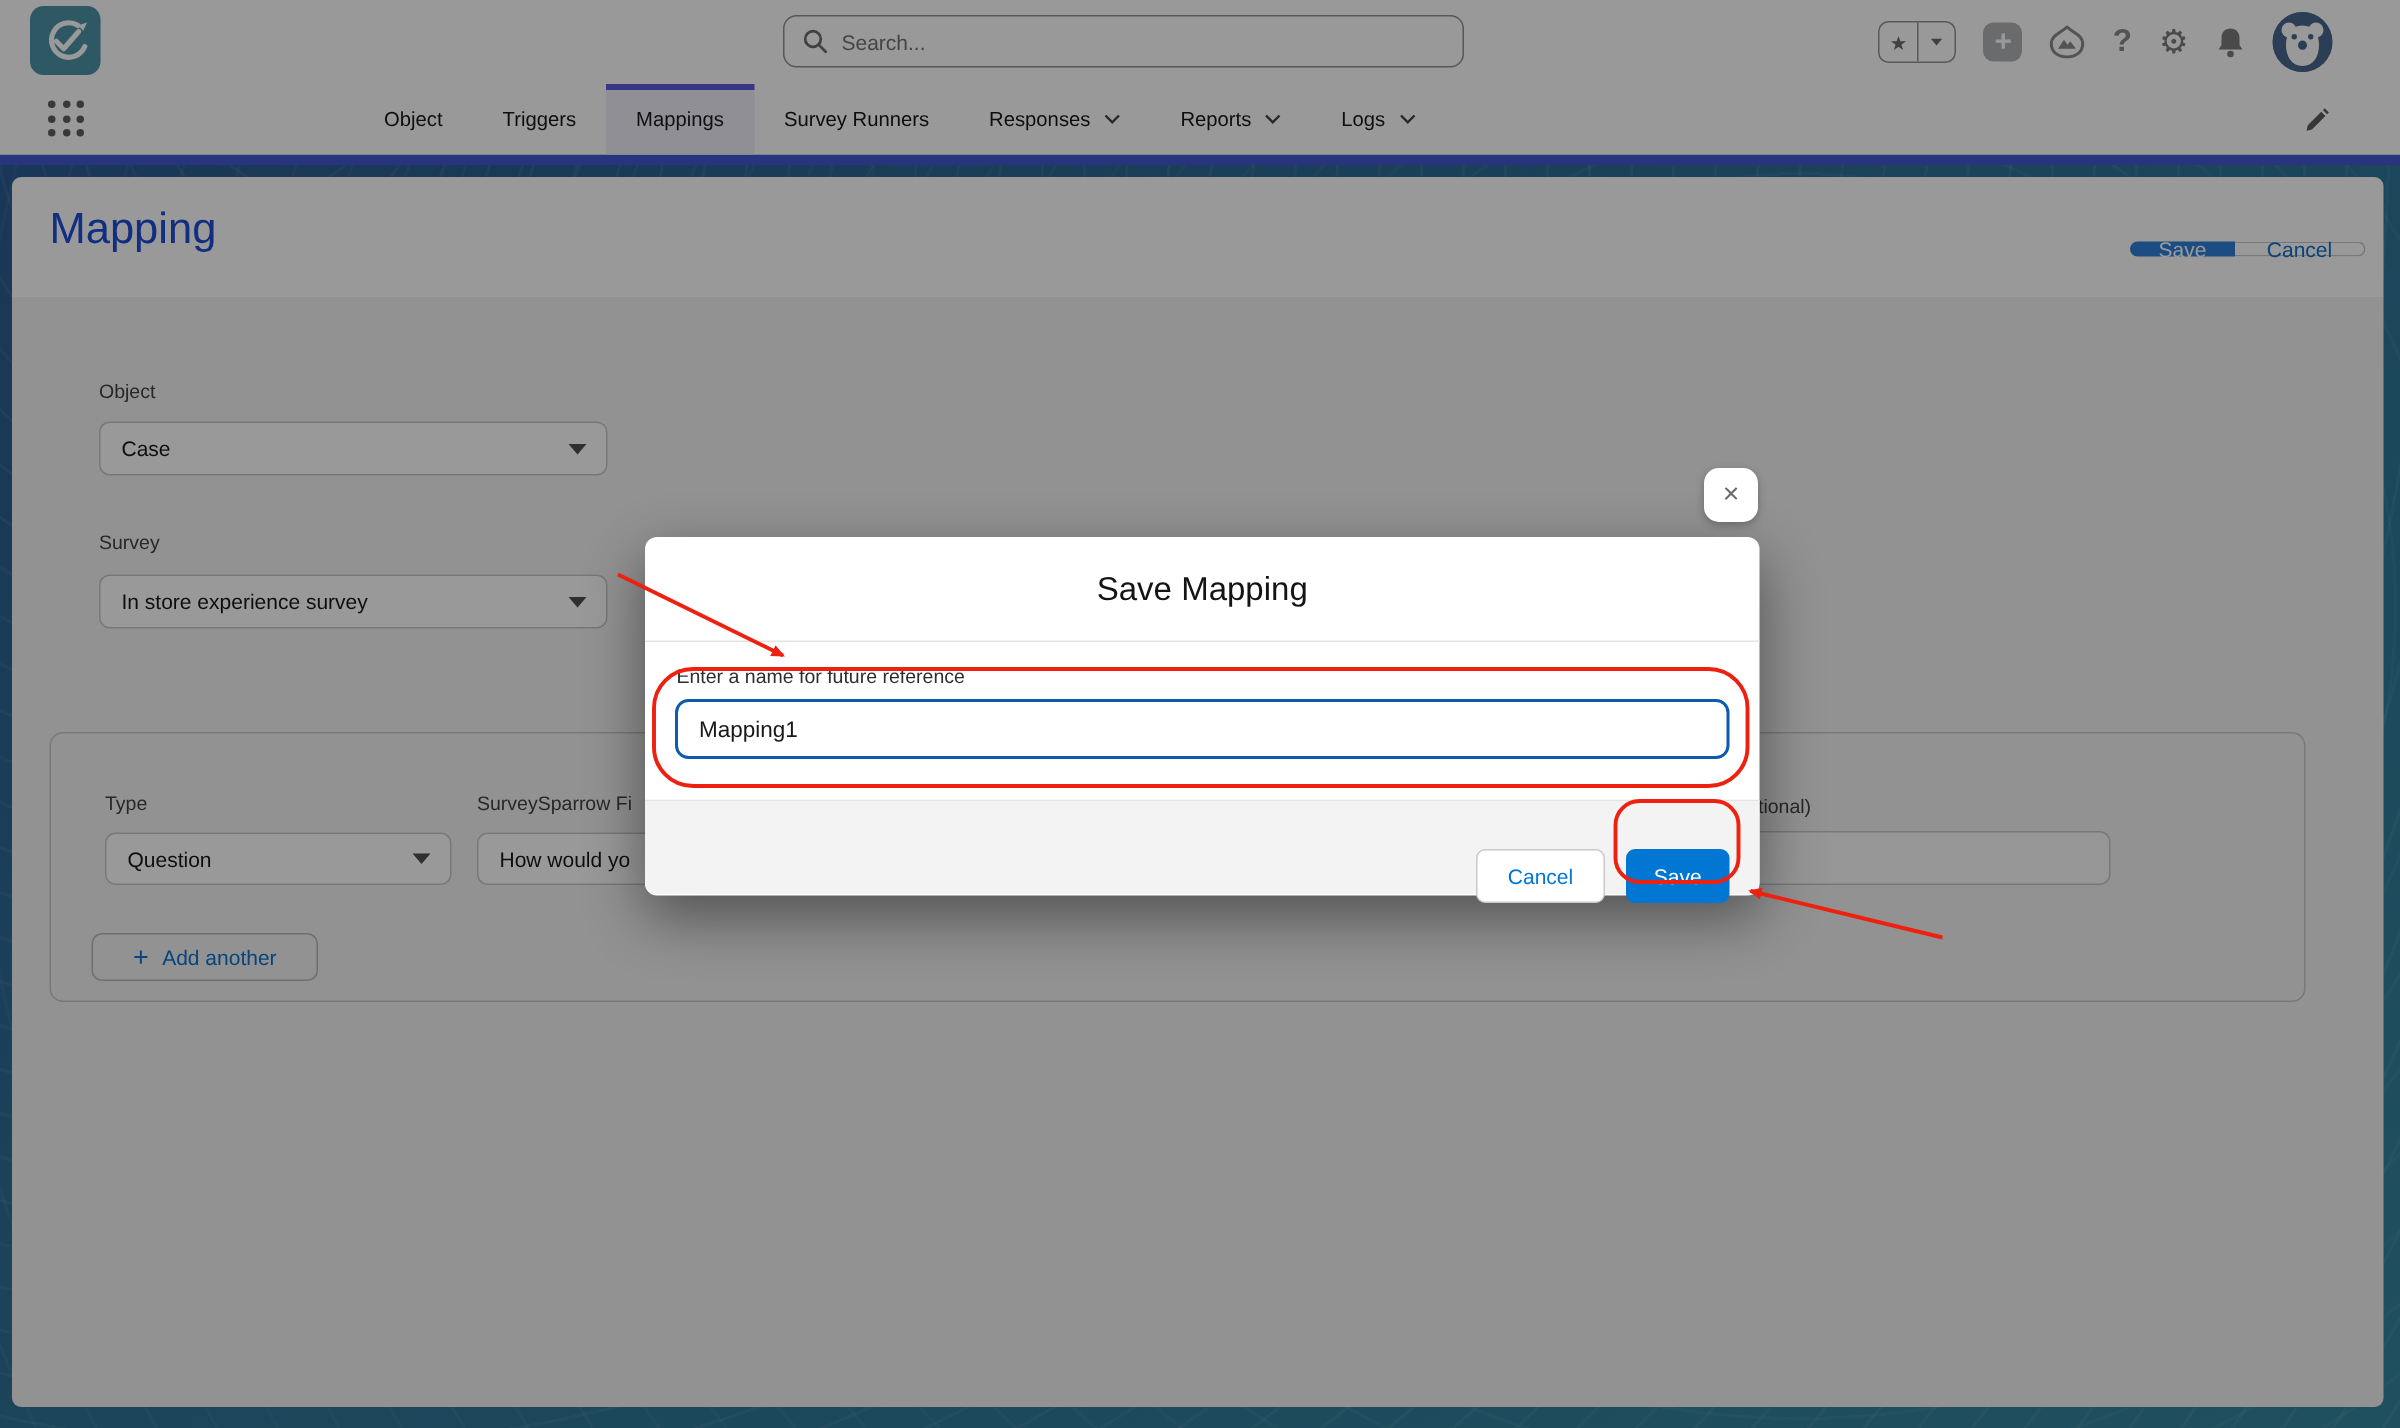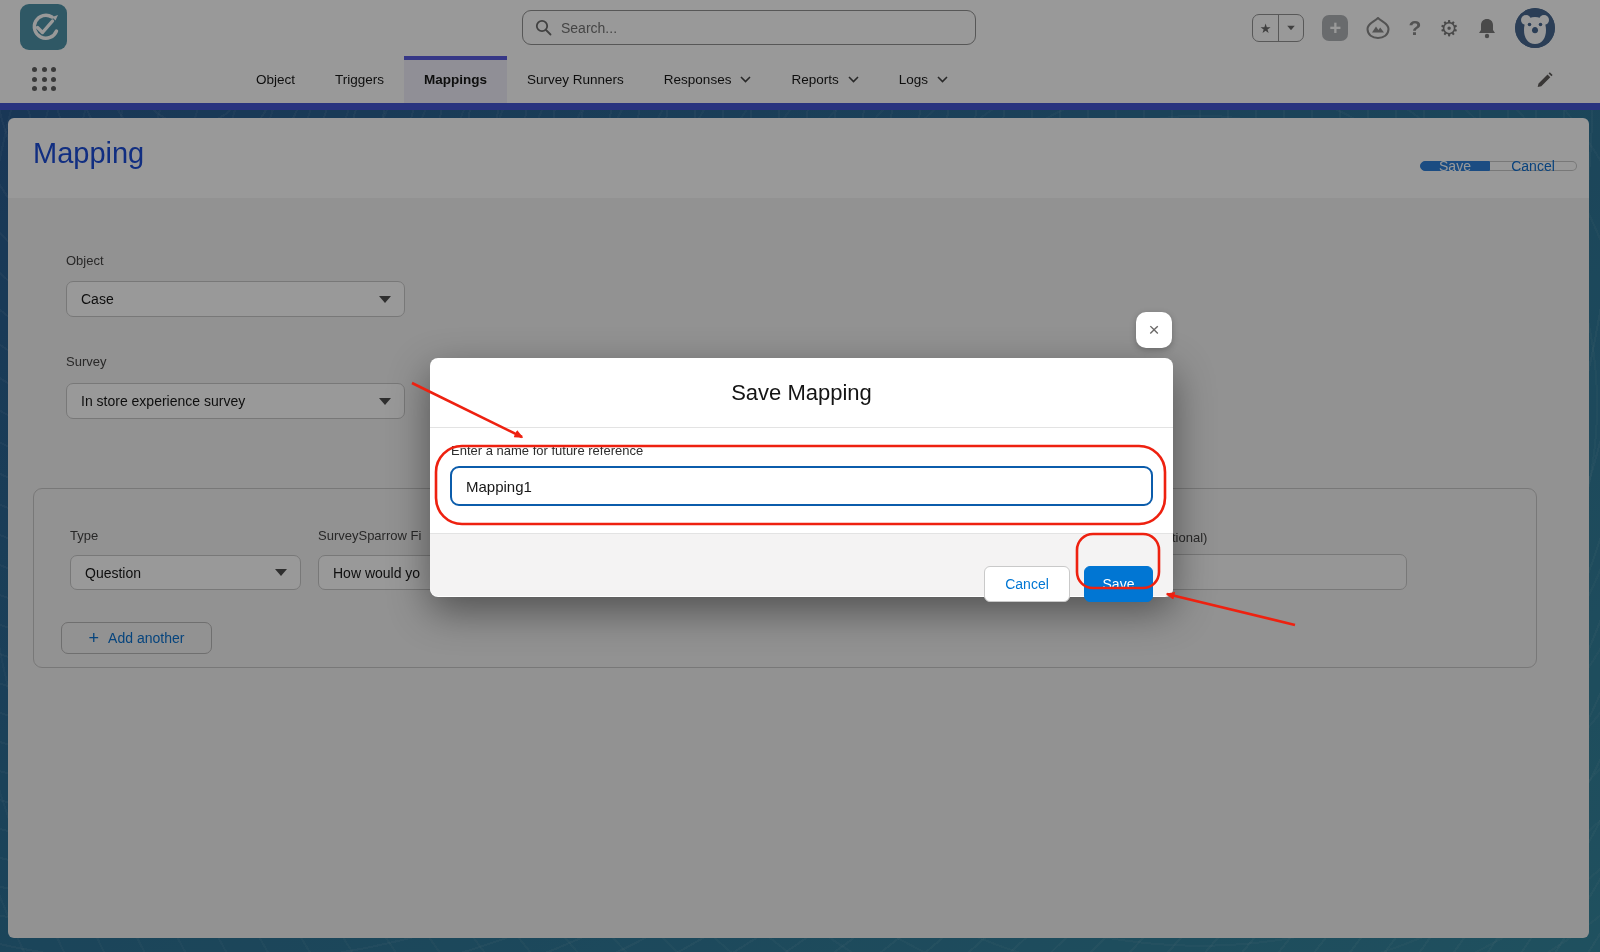--- a/index.html
+++ b/index.html
@@ -23,21 +23,21 @@
   .gear-glyph { font-size:22px; color:#7c7c7c; font-family:"DejaVu Sans",sans-serif; }
   .avatar { width:40px; height:40px; border-radius:50%; background:#4a6a93; overflow:hidden; }
 
   
   .nav-bar { position:absolute; left:0; top:56px; width:1600px; height:47px; background:#fff; z-index:5; }
   .waffle { position:absolute; left:32px; top:11px; width:25px; height:25px; display:grid; grid-template-columns:repeat(3,1fr); gap:4px; }
   .waffle i { width:5px; height:5px; border-radius:50%; background:#5f5f5f; }
   .brand { position:absolute; left:75px; top:0; height:47px; display:flex; align-items:center; font-size:19px; color:#181818; letter-spacing:.2px; }
   .tabs { position:absolute; left:236px; top:0; height:47px; display:flex; }
   .tab { height:47px; display:flex; align-items:center; padding:0 20px; font-size:13.5px; color:#181818; gap:9px; cursor:pointer; }
-  .tab.active { background:#f0effa; box-shadow: inset 0 4px 0 #5a5de0; font-weight: bold; }
+  .tab.active { background:#f0effa; box-shadow: inset 0 4px 0 #5a5de0; }
   .nav-chev { width:11px; height:7px; }
   .pencil { position:absolute; right:47px; top:15px; }
 
   .accent-strip { position:absolute; left:0; top:103px; width:1600px; height:7px; background:#4558d4; z-index:4; }
 
   
   .page-canvas { position:absolute; left:0; top:110px; width:1600px; height:842px; z-index:1;
     background-image:
       repeating-radial-gradient(circle at 12% -5%, rgba(255,255,255,0.055) 0 2px, transparent 2px 28px),
       repeating-radial-gradient(circle at 75% 35%, rgba(255,255,255,0.045) 0 2px, transparent 2px 36px),

